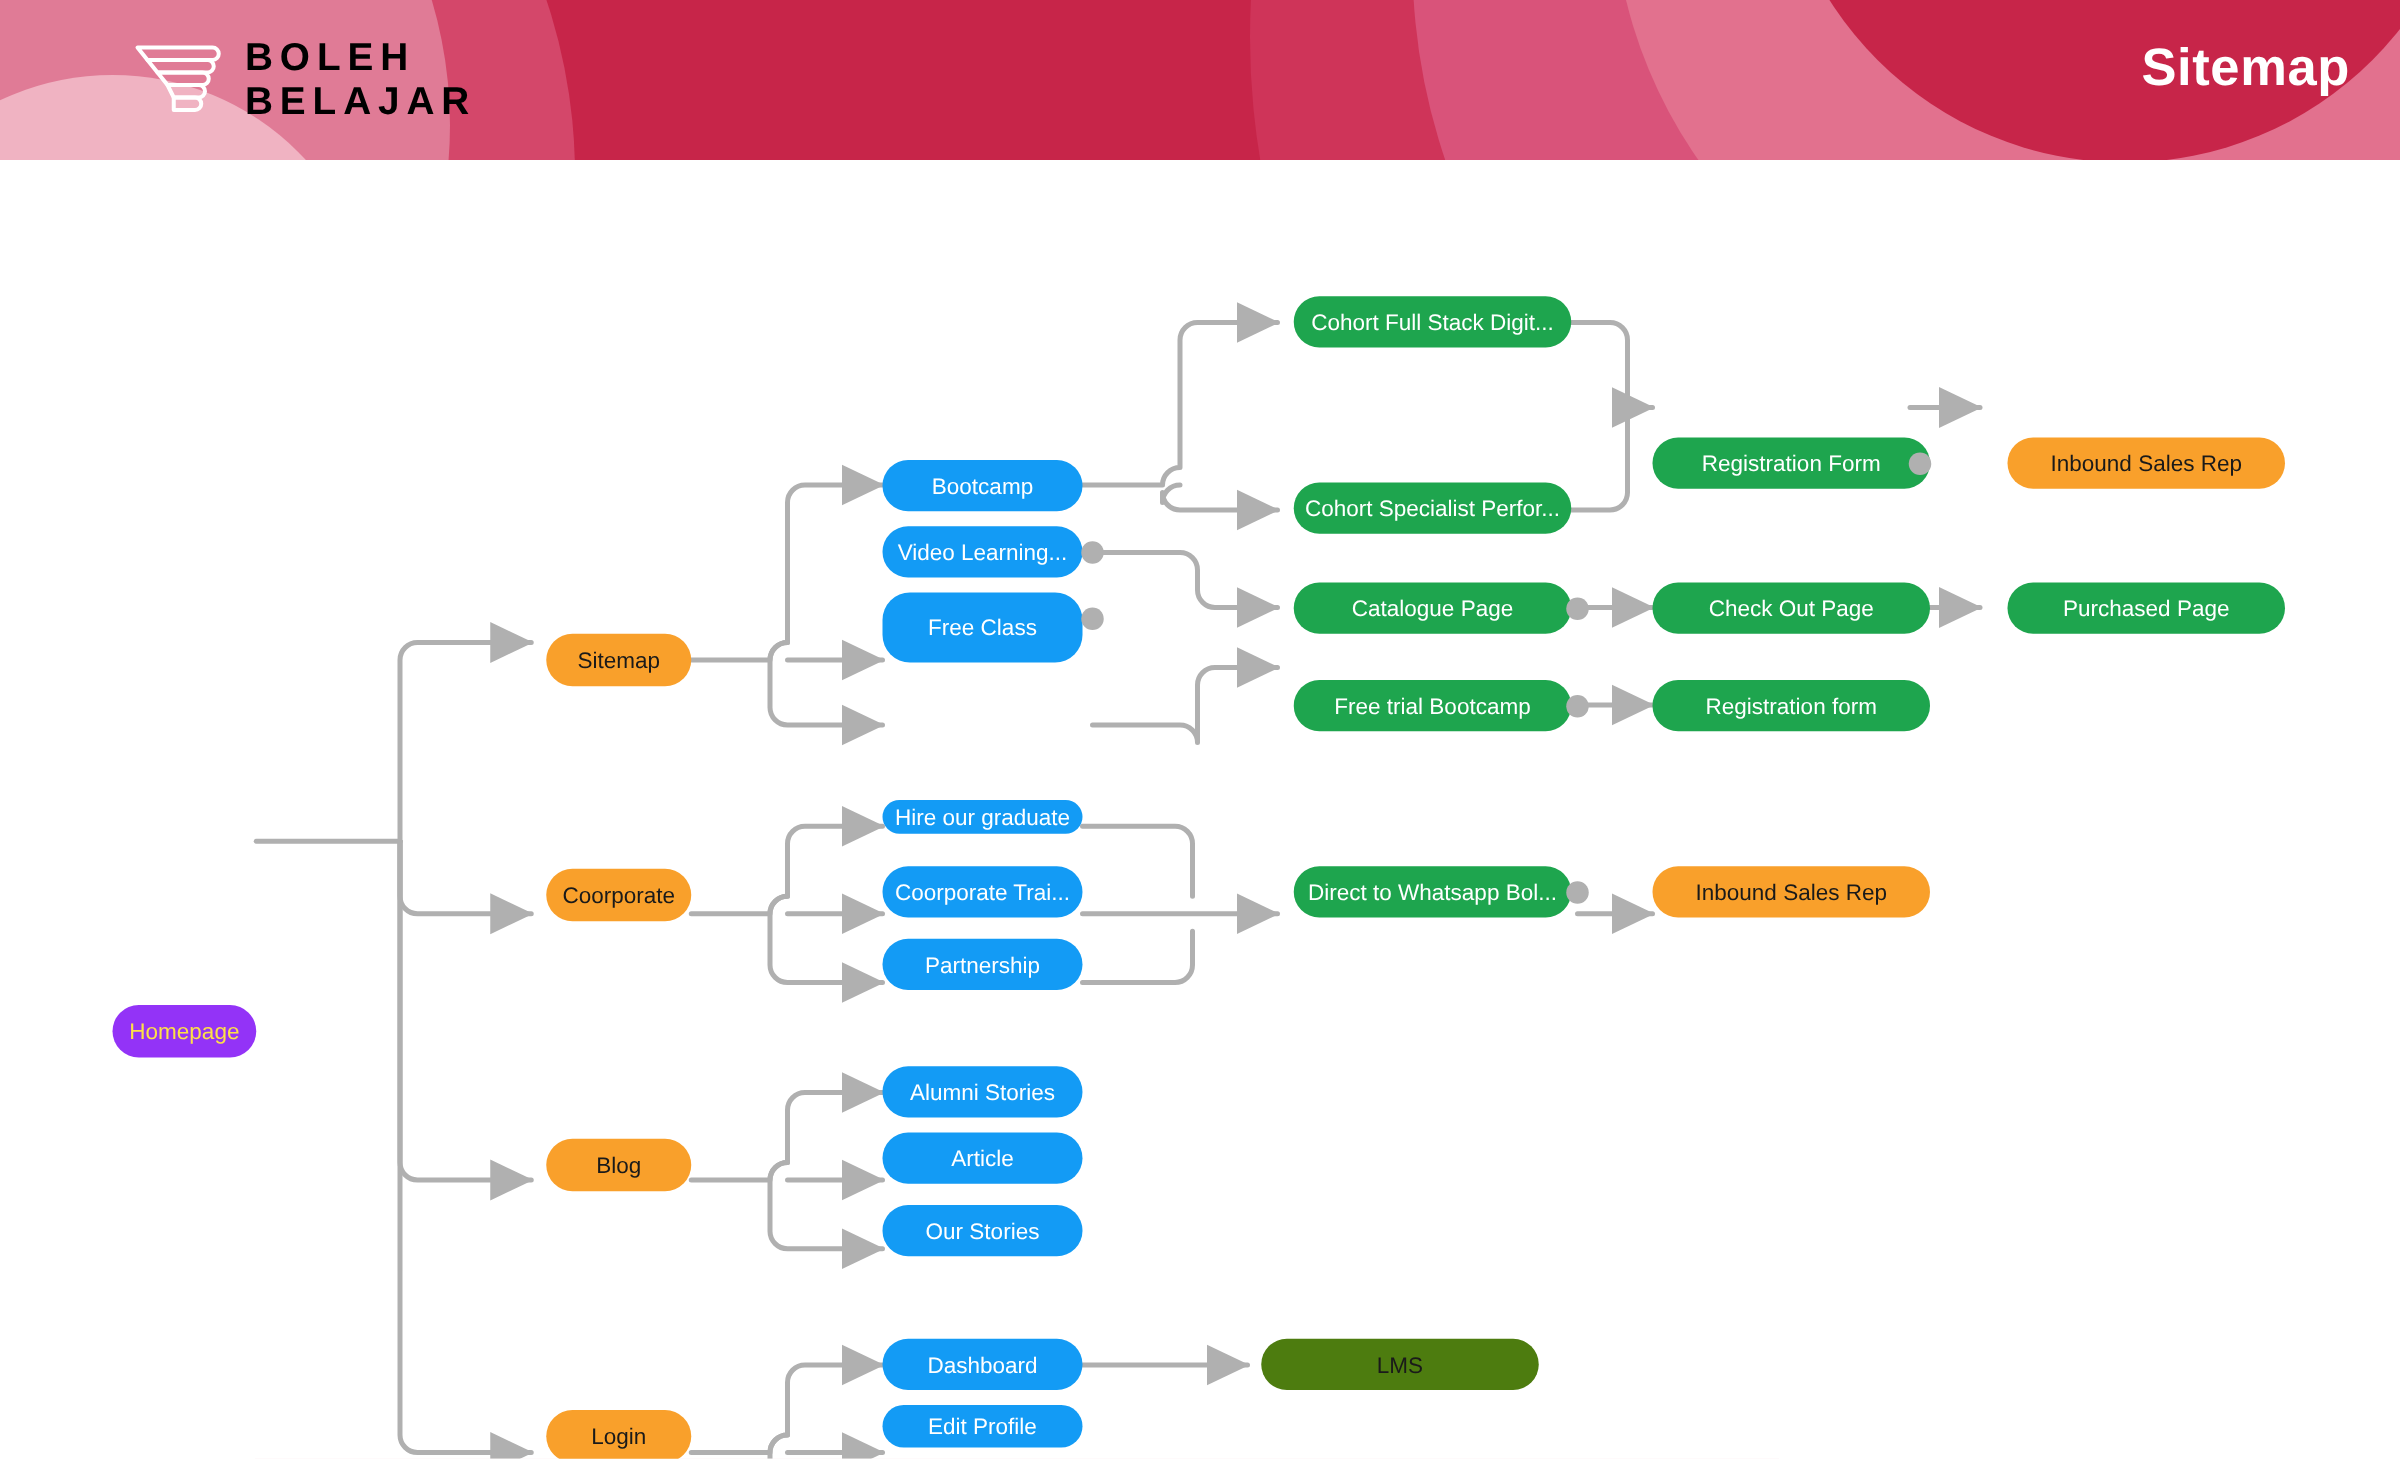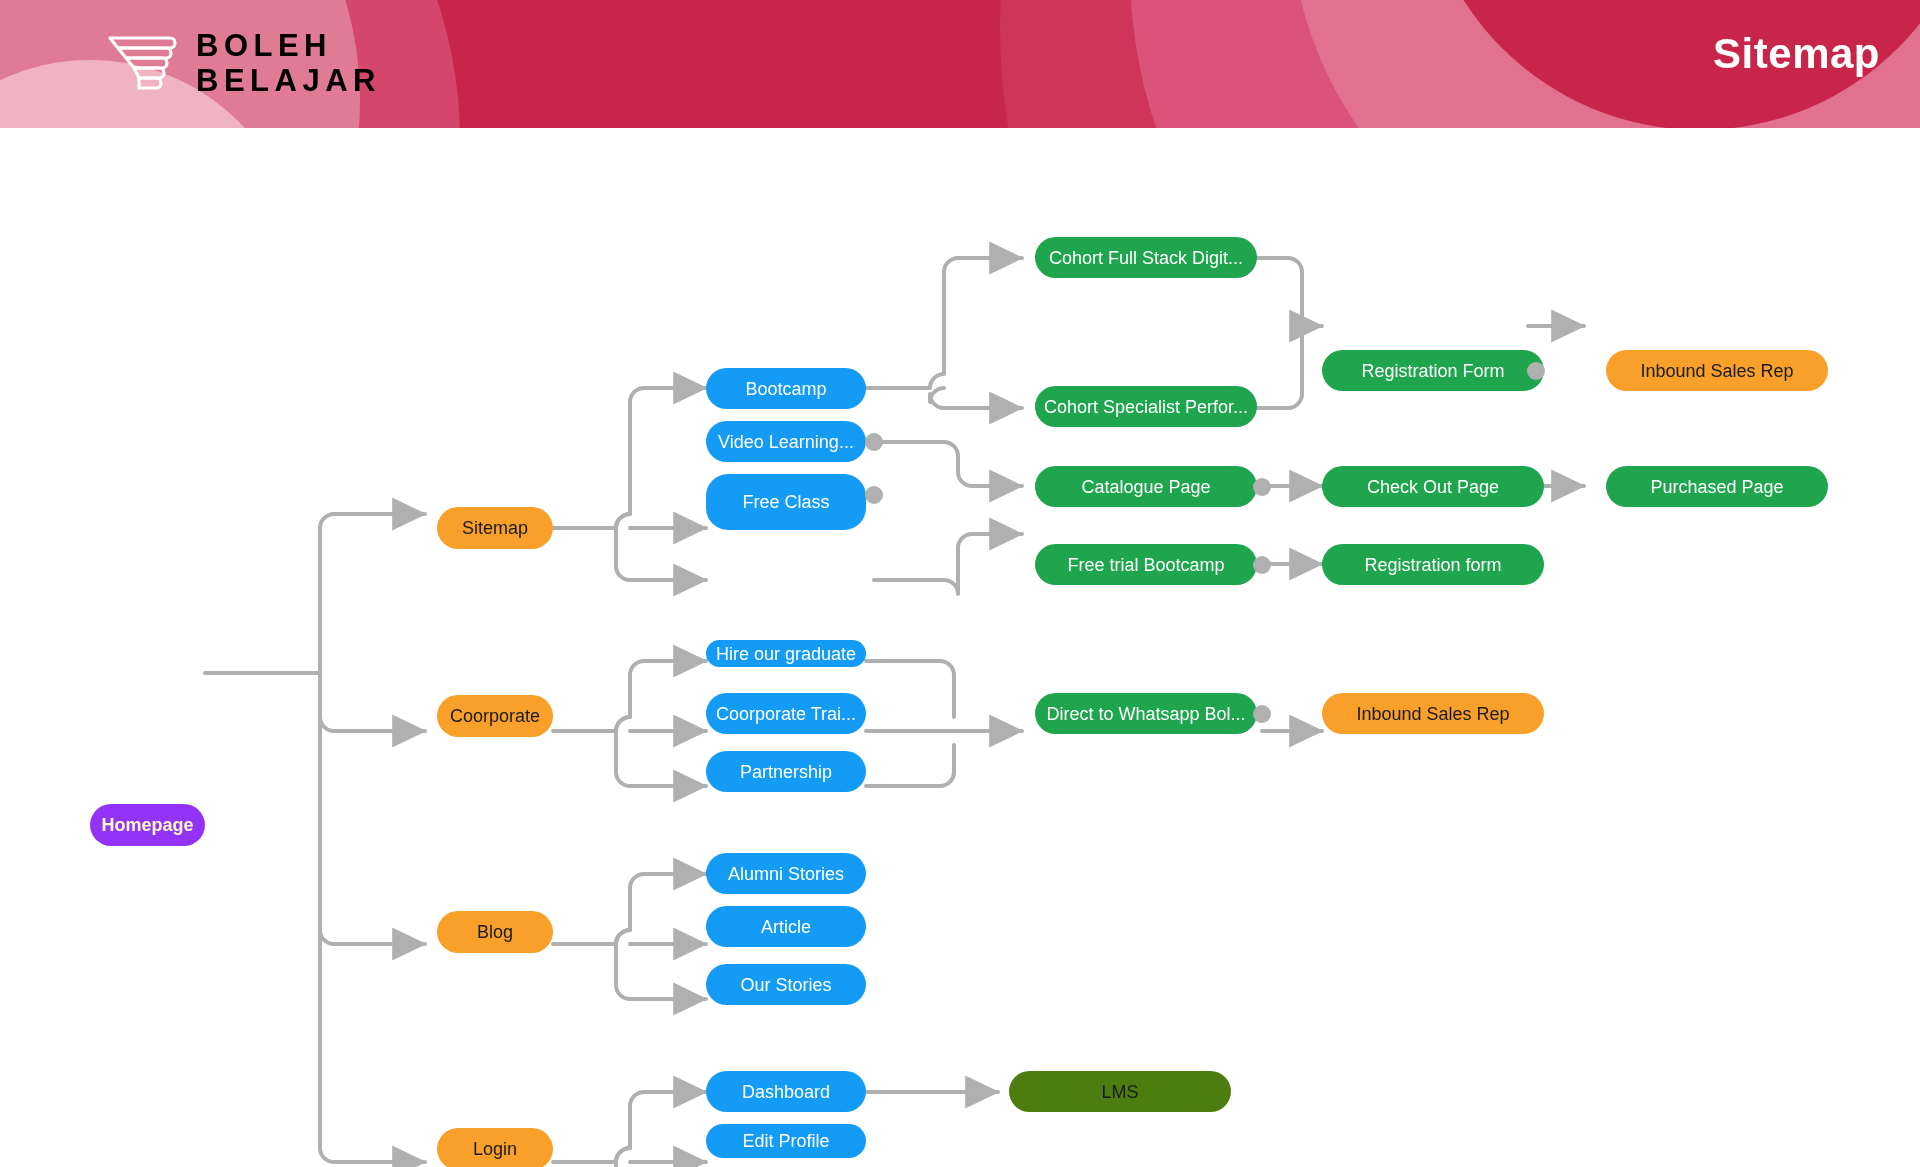--- a/index.html
+++ b/index.html
@@ -50,21 +50,21 @@
   .node {
     position: absolute;
     display: flex; align-items: center; justify-content: center;
     border-radius: 22px;
     font-size: 18px;
     line-height: 1;
     white-space: nowrap;
     text-align: center;
     user-select: none;
   }
-  .n-purple { background: #9333F7; color: #fef9c3; font-weight: bold; }
+  .n-purple { background: #9333F7; color: #fde047; }
   .n-orange { background: #F9A02B; color: #1a1a1a; }
   .n-blue   { background: #139BF5; color: #ffffff; }
   .n-green  { background: #1EA54E; color: #ffffff; }
   .n-yellow { background: #4d7c0f; color: #1a1a1a; }
 
   .dot {
     position: absolute; width: 18px; height: 18px;
     border-radius: 50%; background: #B0B0B0;
   }
 </style>

